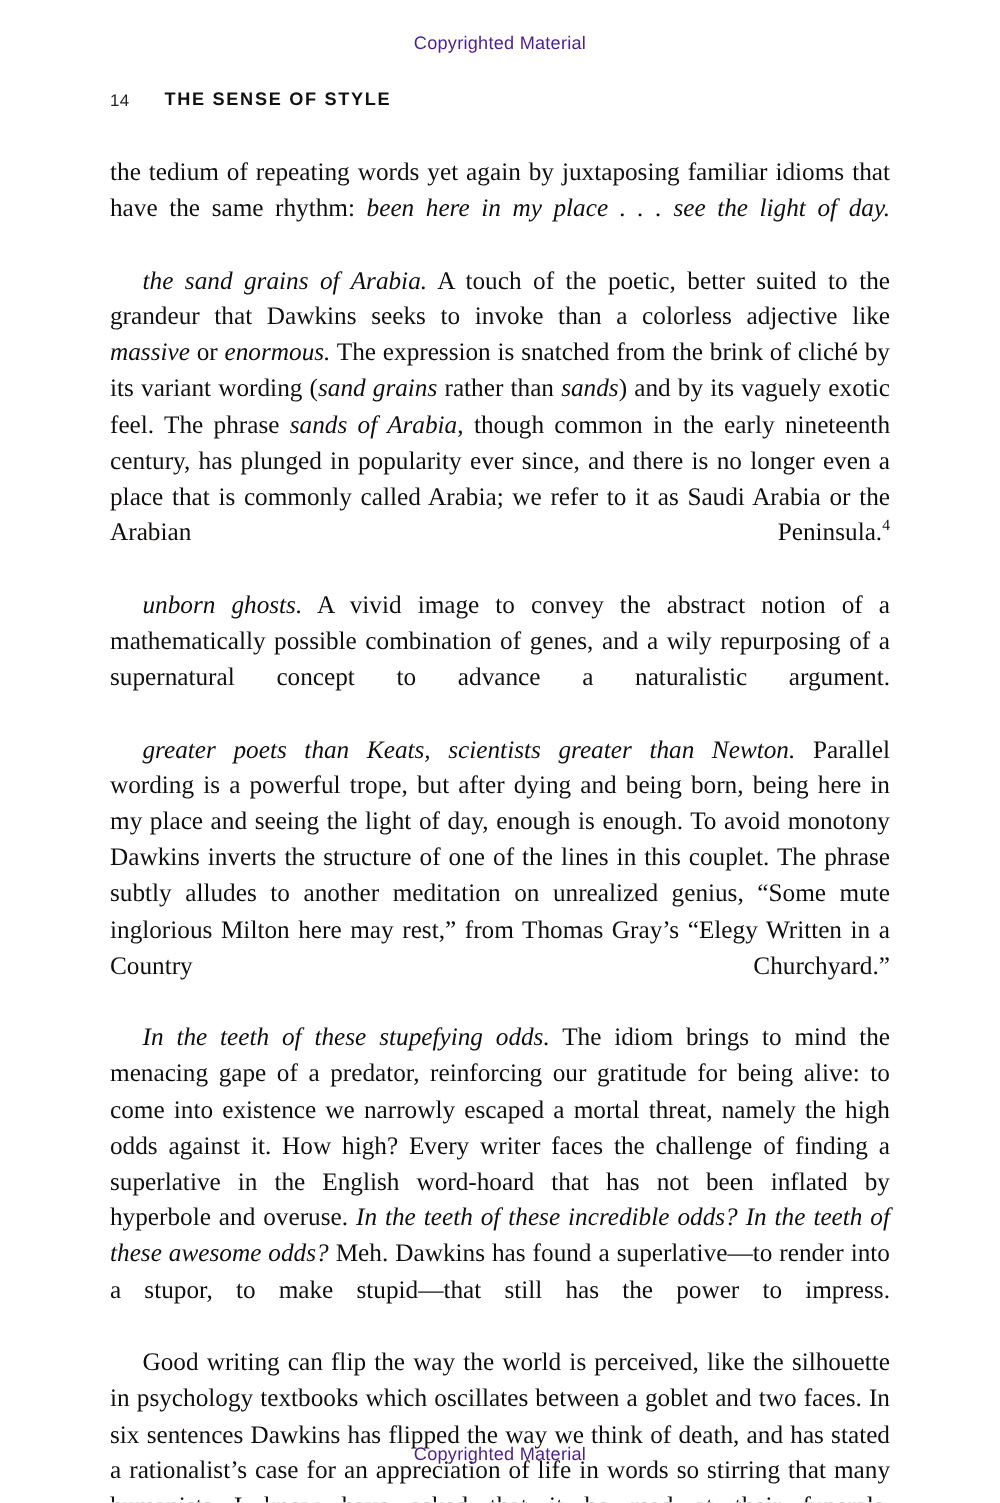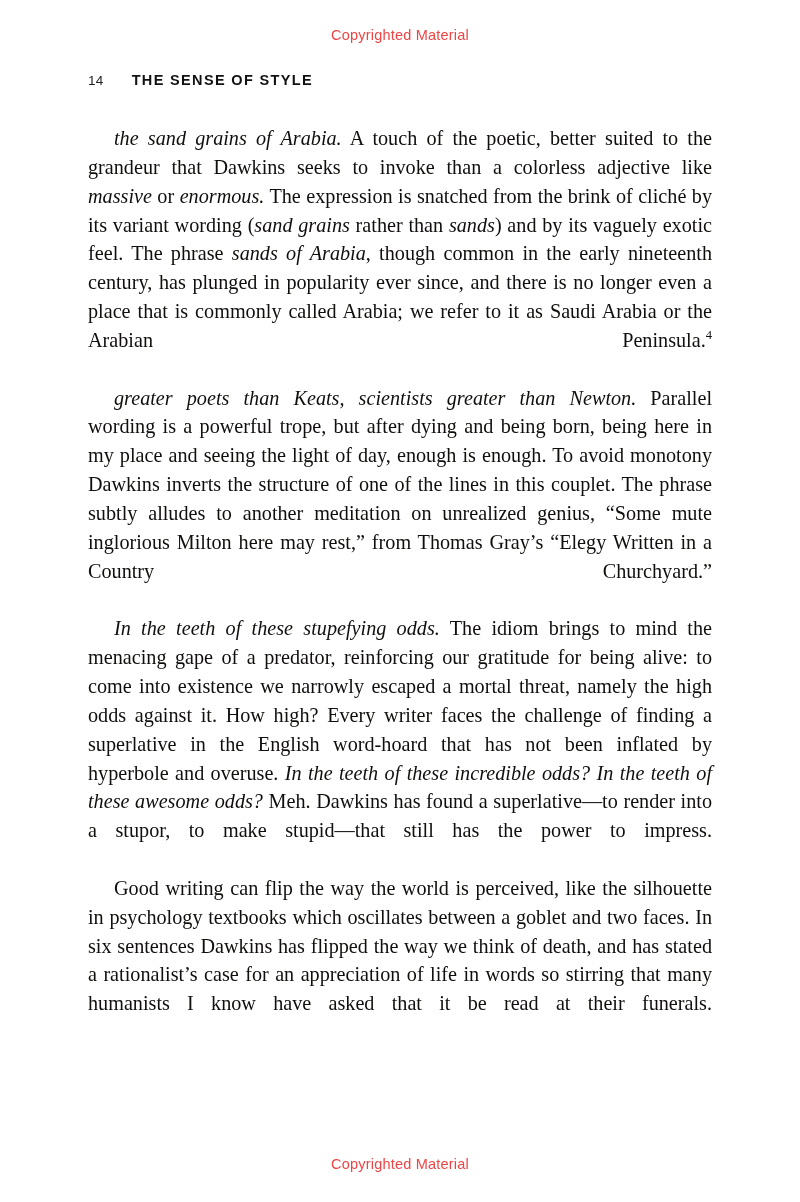--- a/index.html
+++ b/index.html
@@ -22,21 +22,21 @@
   
   .watermark {
     position: absolute;
     left: 0;
     width: 800px;
     text-align: center;
     font-family: "Liberation Sans", sans-serif;
     font-size: 14.5px;
     font-weight: 400;
     letter-spacing: 0.2px;
-    color: #ef4444;
+    color: #4c1d95;
     user-select: none;
   }
   .watermark-top { top: 27px; }
   .watermark-bottom { top: 1156px; }
 
   
   .running-head {
     position: absolute;
     left: 88px;
     top: 72px;
@@ -108,21 +108,23 @@
 <div class="page">
 
   <div class="watermark watermark-top">Copyrighted Material</div>
 
   <div class="running-head">
     <span class="folio">14</span>
     <span class="head-title">THE SENSE OF STYLE</span>
   </div>
 
   <div class="textblock" id="textblock">
+      <p class="para"><span>the tedium of repeating words yet again by juxtaposing familiar idioms that have the same rhythm: </span><em class="it">been here in my place . . . see the light of day.</em></p>
       <p class="para indent"><em class="it">the sand grains of Arabia.</em><span> A touch of the poetic, better suited to the grandeur that Dawkins seeks to invoke than a colorless adjective like </span><em class="it">massive</em><span> or </span><em class="it">enormous.</em><span> The expression is snatched from the brink of cliché by its variant wording (</span><em class="it">sand grains</em><span> rather than </span><em class="it">sands</em><span>) and by its vaguely exotic feel. The phrase </span><em class="it">sands of Arabia</em><span>, though common in the early nineteenth century, has plunged in popularity ever since, and there is no longer even a place that is commonly called Arabia; we refer to it as Saudi Arabia or the Arabian Peninsula.</span><sup class="fn">4</sup></p>
+      <p class="para indent"><em class="it">unborn ghosts.</em><span> A vivid image to convey the abstract notion of a mathematically possible combination of genes, and a wily repurposing of a supernatural concept to advance a naturalistic argument.</span></p>
       <p class="para indent"><em class="it">greater poets than Keats, scientists greater than Newton.</em><span> Parallel wording is a powerful trope, but after dying and being born, being here in my place and seeing the light of day, enough is enough. To avoid monotony Dawkins inverts the structure of one of the lines in this couplet. The phrase subtly alludes to another meditation on unrealized genius, “Some mute inglorious Milton here may rest,” from Thomas Gray’s “Elegy Written in a Country Churchyard.”</span></p>
       <p class="para indent"><em class="it">In the teeth of these stupefying odds.</em><span> The idiom brings to mind the menacing gape of a predator, reinforcing our gratitude for being alive: to come into existence we narrowly escaped a mortal threat, namely the high odds against it. How high? Every writer faces the challenge of finding a superlative in the English word-hoard that has not been inflated by hyperbole and overuse. </span><em class="it">In the teeth of these incredible odds? In the teeth of these awesome odds?</em><span> Meh. Dawkins has found a superlative—to render into a stupor, to make stupid—that still has the power to impress.</span></p>
       <p class="para indent"><span>Good writing can flip the way the world is perceived, like the silhouette in psychology textbooks which oscillates between a goblet and two faces. In six sentences Dawkins has flipped the way we think of death, and has stated a rationalist’s case for an appreciation of life in words so stirring that many humanists I know have asked that it be read at their funerals.</span></p>
     </div>
 
   <div class="watermark watermark-bottom">Copyrighted Material</div>
 
 </div>
 
 </body></html>

